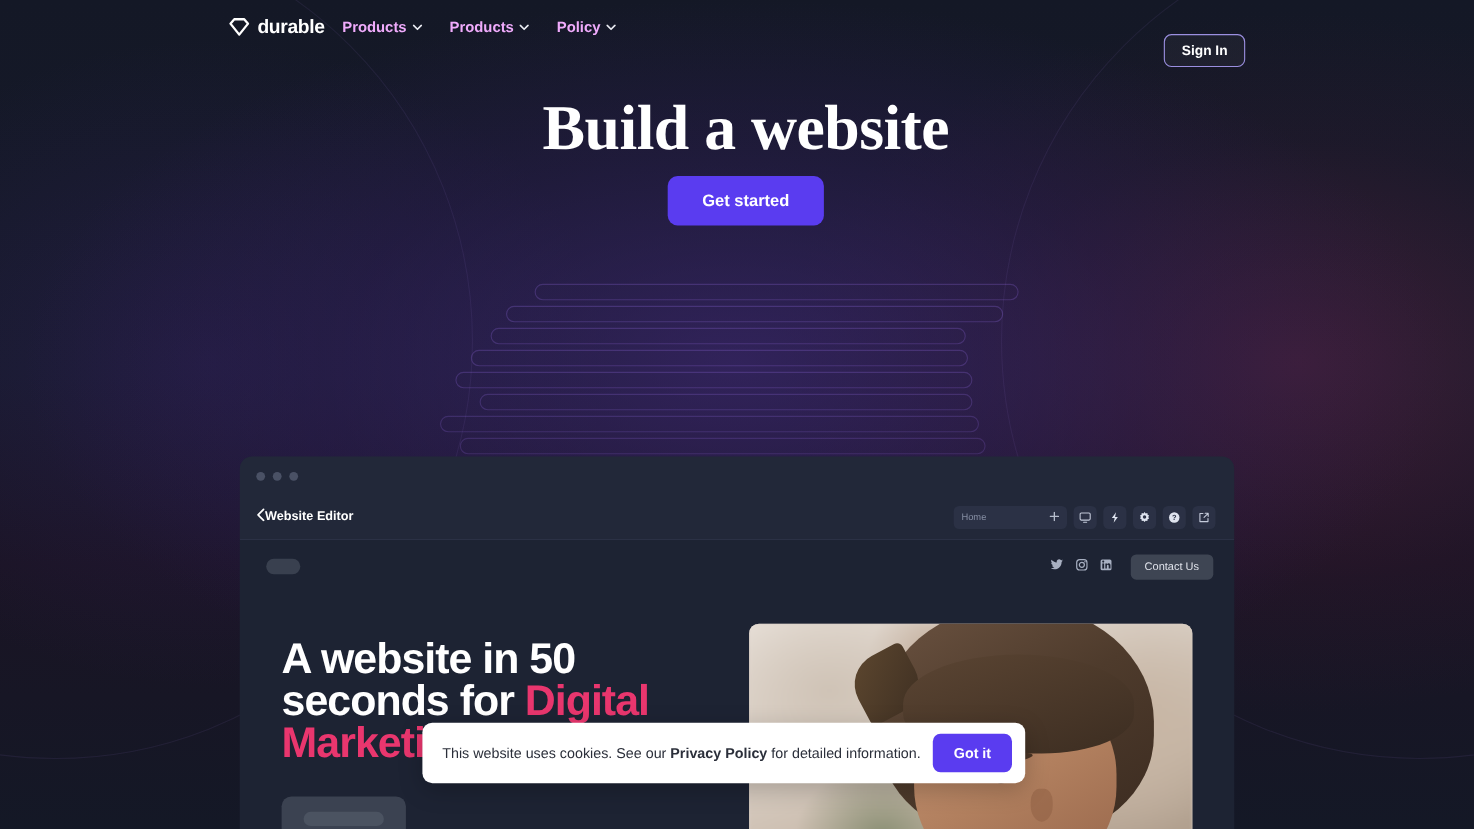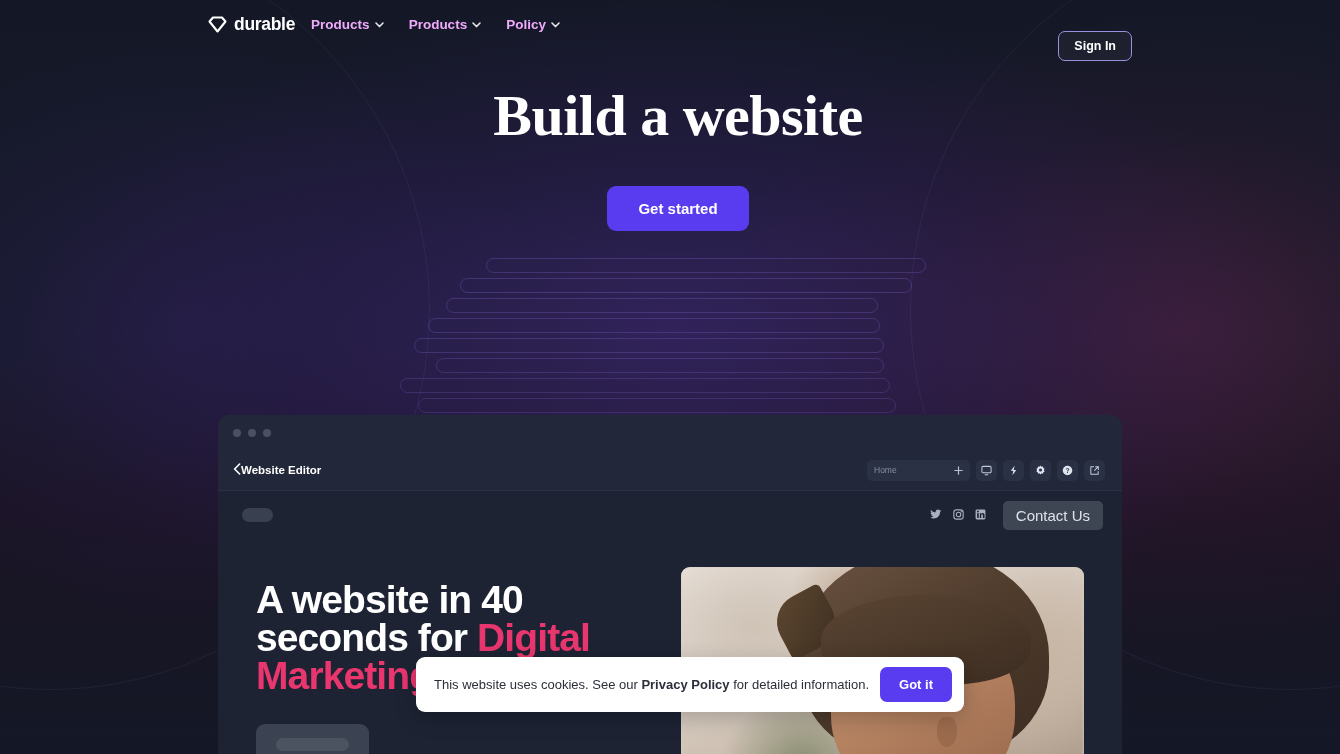--- a/index.html
+++ b/index.html
@@ -88,21 +88,21 @@
   }
   .hero h1 .l { display:block; }
   .hero .sub {
     margin-top:21px;
     color:#a9aec0;
     font-size:15px;
     font-weight:400;
   }
   .cta {
     display:inline-block;
-    margin-top:42px;
+    margin-top:16px;
     background:#5a3cf0;
     color:#ffffff;
     font-size:15px; font-weight:700;
     padding:14px 31px;
     border:none;
     border-radius:9px;
     cursor:pointer;
   }
 
   
@@ -157,21 +157,21 @@
     height:48px;
     padding:0 19px 0 24px;
   }
   .sk-logo { width:31px; height:14px; border-radius:7px; background:#39404f; }
   .site-spacer { flex:1; }
   .socials { display:flex; align-items:center; gap:11px; margin-right:17px; }
   .social { cursor:pointer; display:block; }
   .contact {
     background:#3e4553;
     color:#dfe2ea;
-    font-size:15px; font-weight:500;
+    font-size:10px; font-weight:500;
     padding:6px 13px;
     border:none;
     border-radius:5px;
     cursor:pointer;
   }
   .site-body { display:flex; padding:28px 38px 0 38px; gap:60px; }
   .site-left { width:365px; padding-top:14px; }
   .site-left h2 {
     color:#ffffff;
     font-size:39px;
@@ -255,21 +255,21 @@
     background:rgba(142,94,66,0.5);
   }
   .photo .softener {
     position:absolute; inset:0;
     backdrop-filter:blur(0.4px);
   }
 
   
   .cookie {
     position:absolute;
-    left:416px; top:657px;
+    left:384px; top:657px;
     width:548px; height:55px;
     background:#ffffff;
     border-radius:9px;
     display:flex; align-items:center;
     padding:0 12px 0 18px;
     z-index:60;
     box-shadow:0 6px 22px rgba(0,0,0,0.22);
   }
   .cookie .txt {
     flex:1;
@@ -451,21 +451,21 @@
               <path d="M5.3 9.7 V4.6 H7 v.7 c.35-.6 1-.85 1.6-.85 1.2 0 1.8.75 1.8 2.2 V9.7 H8.6 V6.95 c0-.75-.3-1.15-.85-1.15 -.6 0-.95.4-.95 1.15 V9.7 Z" fill="#1d2333"></path>
             </svg>
           </span>
         </div>
 
         <button class="contact">Contact Us</button>
       </div>
 
       <div class="site-body">
         <div class="site-left">
-          <h2><span>A website in 40 seconds for </span><span class="accent">Digital Marketing</span></h2>
+          <h2><span>A website in 50 seconds for </span><span class="accent">Digital Marketing</span></h2>
           <div class="sk-btn">
             <i></i>
           </div>
         </div>
 
         <div class="photo">
           <div class="room"></div>
           <div class="hair"></div>
           <div class="hair-wisp"></div>
           <div class="face"></div>

